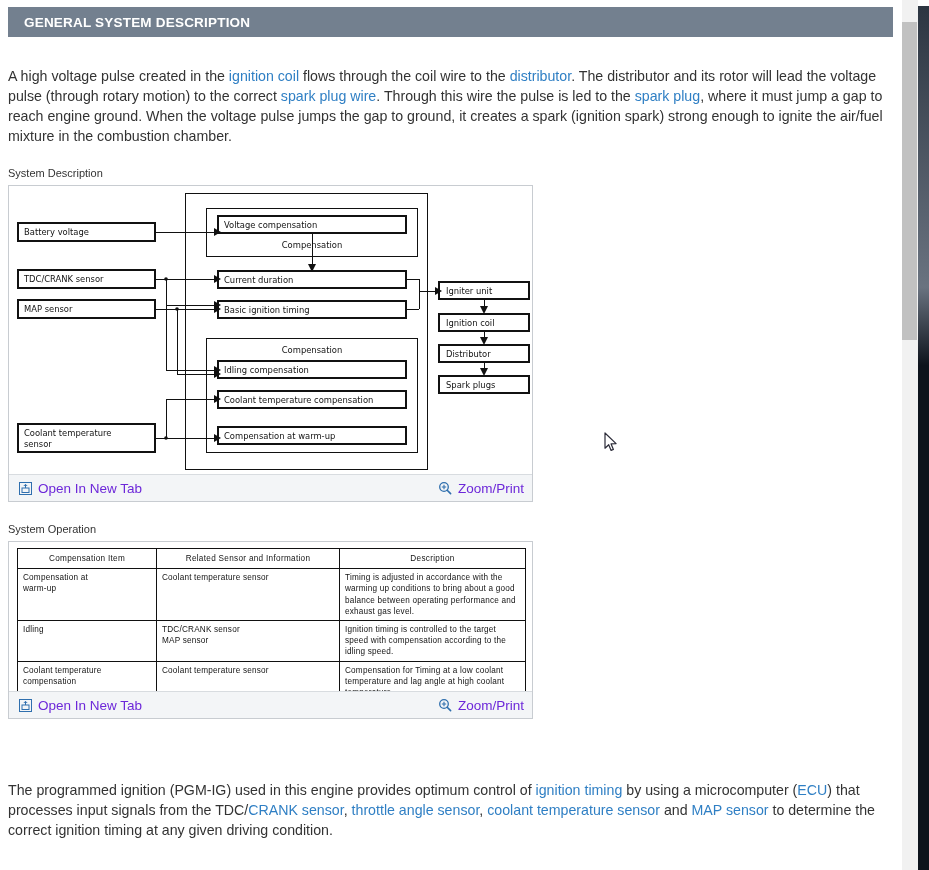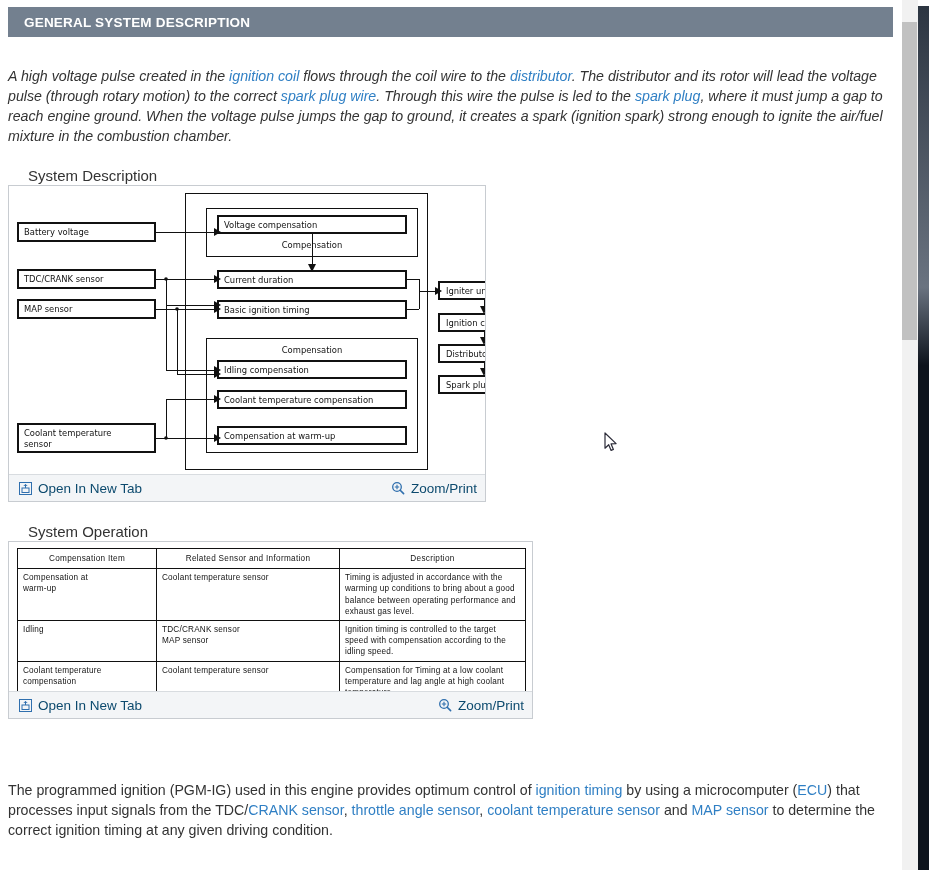--- a/index.html
+++ b/index.html
@@ -51,52 +51,50 @@
     position: absolute;
     font-size: 14.2px;
     line-height: 20px;
     color: #333333;
     font-family: "Liberation Sans", sans-serif;
   }
   #intro-paragraph {
     left: 8px;
     top: 66px;
     width: 884px;
-    font-style: italic;
   }
   #closing-block {
     left: 8px;
     top: 780px;
     width: 884px;
   }
   .lnk {
     color: #2f7fc4;
     text-decoration: none;
     cursor: pointer;
   }
 
   
   .fig-caption {
     position: absolute;
-    font-size: 15px;
+    font-size: 11px;
     color: #333333;
     font-family: "Liberation Sans", sans-serif;
-    margin-left: 20px;
   }
   #caption-system-description { left: 8px; top: 167px; }
   #caption-system-operation  { left: 8px; top: 523px; }
 
   
   .fig-panel {
     position: absolute;
     background: #ffffff;
     border: 1px solid #c8ccd1;
     box-sizing: border-box;
   }
-  #figure-system-description { left: 8px; top: 185px; width: 478px; height: 317px; }
+  #figure-system-description { left: 8px; top: 185px; width: 525px; height: 317px; }
   #figure-system-operation   { left: 8px; top: 541px; width: 525px; height: 178px; padding-left: 13px; }
 
   .fig-image-area {
     position: absolute;
     left: 0; top: 0; right: 0;
     bottom: 27px;
     overflow: hidden;
     background: #ffffff;
   }
 
@@ -109,21 +107,21 @@
     box-sizing: border-box;
     display: flex;
     align-items: center;
     justify-content: space-between;
     padding: 0 8px 0 10px;
   }
   .fig-action {
     display: flex;
     align-items: center;
     gap: 6px;
-    color: #0c4a6e;
+    color: #6d28d9;
     font-size: 13.5px;
     cursor: pointer;
     font-family: "Liberation Sans", sans-serif;
   }
   .fig-action svg { display: block; }
 
   
   .diagram-svg { display: block; }
 
   

